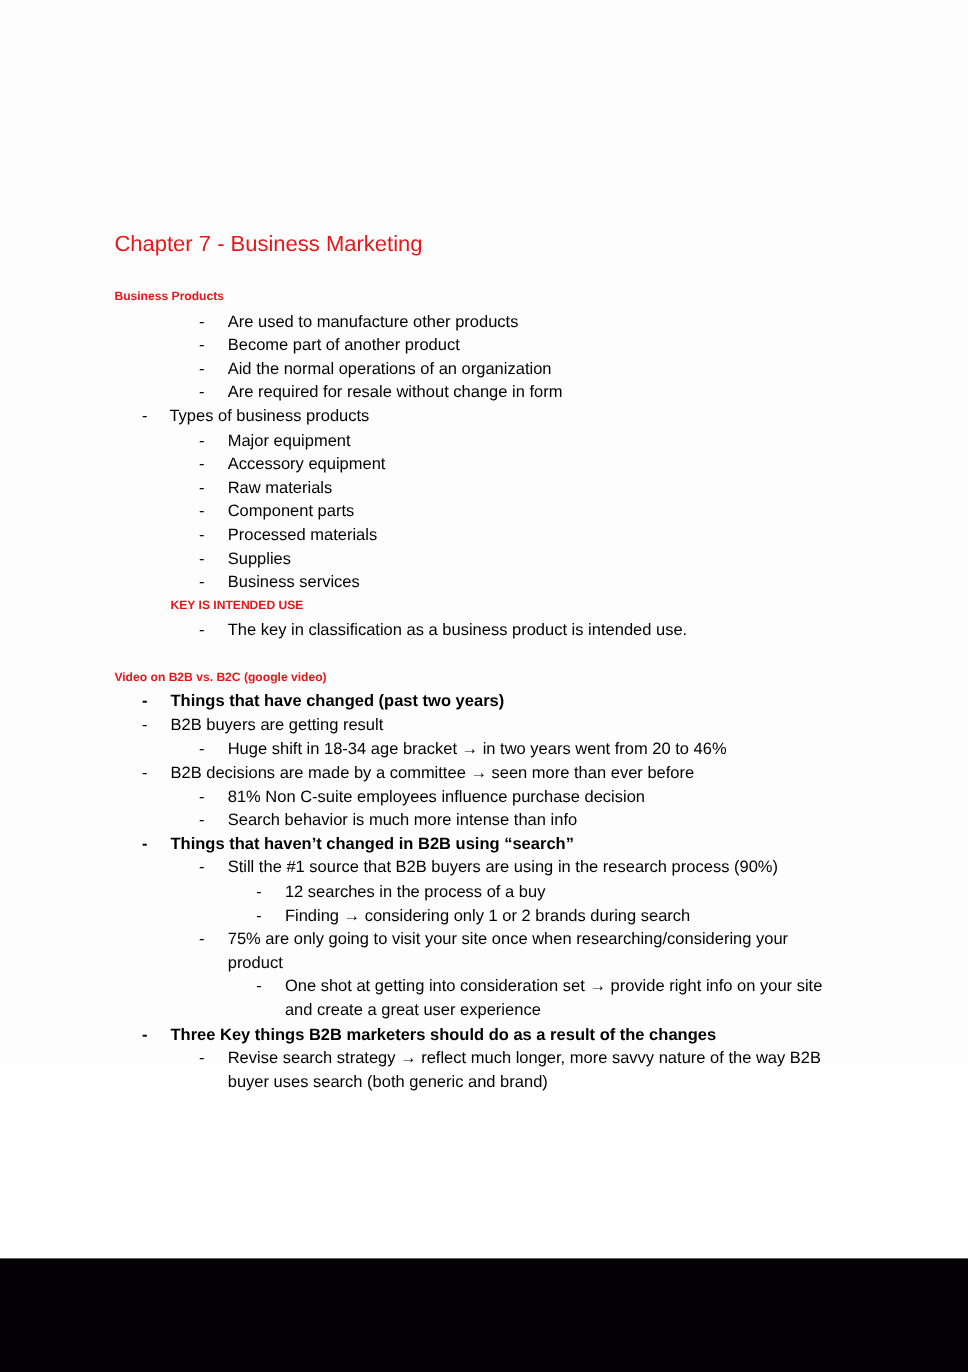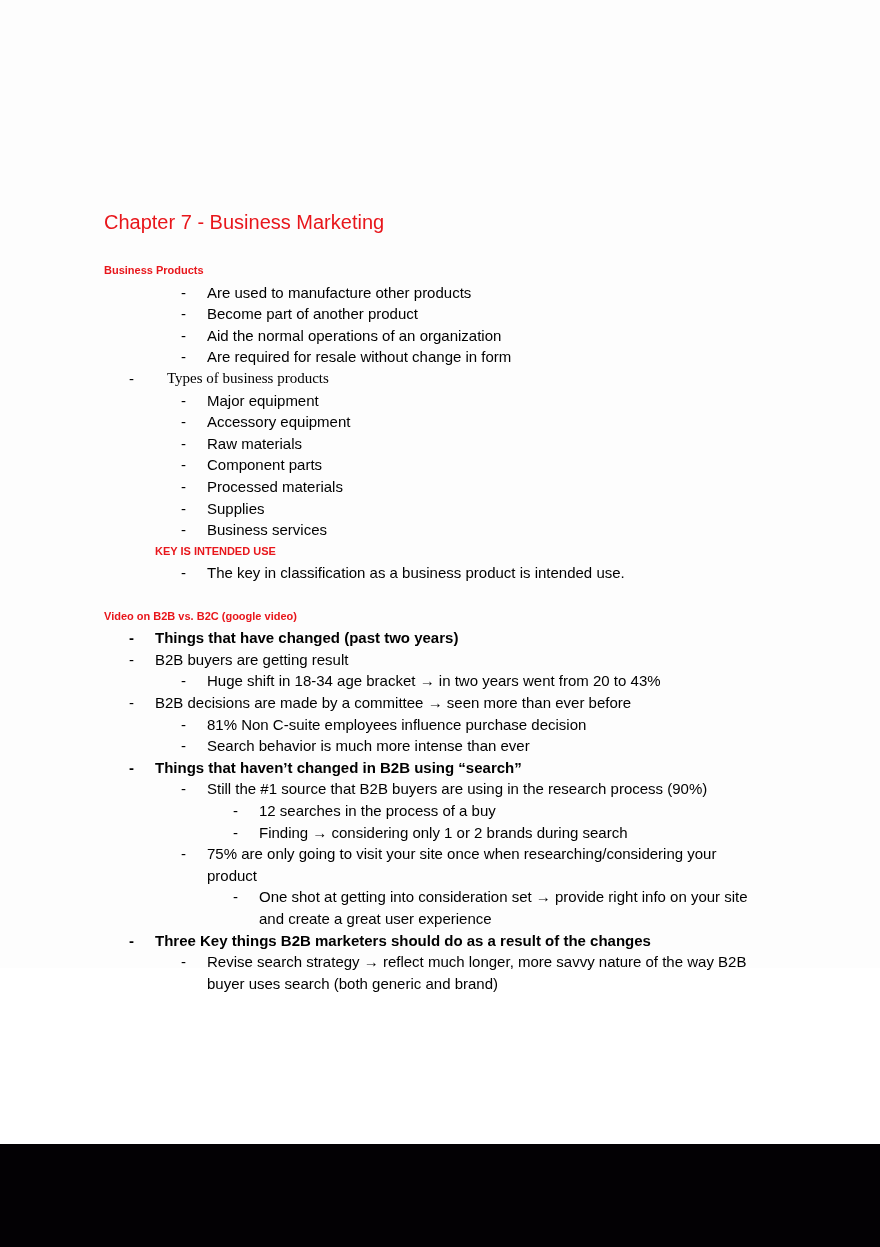--- a/index.html
+++ b/index.html
@@ -47,21 +47,21 @@
       <div class="line" style="top: 324.8px; left: 0px;">
         <span class="dash" style="left: 181px;">-</span>
         <span class="txt" style="left: 207px;">Aid the normal operations of an organization</span>
       </div>
       <div class="line" style="top: 346.4px; left: 0px;">
         <span class="dash" style="left: 181px;">-</span>
         <span class="txt" style="left: 207px;">Are required for resale without change in form</span>
       </div>
       <div class="line" style="top: 368px; left: 0px;">
         <span class="dash" style="left: 129px;">-</span>
-        <span class="txt" style="left: 167px; font-family: Liberation Serif, serif;">Types of business products</span>
+        <span class="txt" style="left: 154px;">Types of business products</span>
       </div>
       <div class="line" style="top: 389.6px; left: 0px;">
         <span class="dash" style="left: 181px;">-</span>
         <span class="txt" style="left: 207px;">Major equipment</span>
       </div>
       <div class="line" style="top: 411.2px; left: 0px;">
         <span class="dash" style="left: 181px;">-</span>
         <span class="txt" style="left: 207px; text-align: right;">Accessory equipment</span>
       </div>
       <div class="line" style="top: 432.8px; left: 0px;">
@@ -93,33 +93,33 @@
       <div class="line bold" style="top: 627.2px; left: 0px;">
         <span class="dash" style="left: 129px;">-</span>
         <span class="txt" style="left: 155px;">Things that have changed (past two years)</span>
       </div>
       <div class="line" style="top: 648.8px; left: 0px;">
         <span class="dash" style="left: 129px;">-</span>
         <span class="txt" style="left: 155px;">B2B buyers are getting result</span>
       </div>
       <div class="line" style="top: 670.4px; left: 0px;">
         <span class="dash" style="left: 181px;">-</span>
-        <span class="txt" style="left: 207px;">Huge shift in 18-34 age bracket → in two years went from 20 to 43%</span>
+        <span class="txt" style="left: 207px;">Huge shift in 18-34 age bracket → in two years went from 20 to 46%</span>
       </div>
       <div class="line" style="top: 692px; left: 0px;">
         <span class="dash" style="left: 129px;">-</span>
         <span class="txt" style="left: 155px;">B2B decisions are made by a committee → seen more than ever before</span>
       </div>
       <div class="line" style="top: 713.6px; left: 0px;">
         <span class="dash" style="left: 181px;">-</span>
         <span class="txt" style="left: 207px;">81% Non C-suite employees influence purchase decision</span>
       </div>
       <div class="line" style="top: 735.2px; left: 0px;">
         <span class="dash" style="left: 181px;">-</span>
-        <span class="txt" style="left: 207px;">Search behavior is much more intense than ever</span>
+        <span class="txt" style="left: 207px;">Search behavior is much more intense than info</span>
       </div>
       <div class="line bold" style="top: 756.8px; left: 0px;">
         <span class="dash" style="left: 129px;">-</span>
         <span class="txt" style="left: 155px;">Things that haven’t changed in B2B using “search”</span>
       </div>
       <div class="line" style="top: 778.4px; left: 0px;">
         <span class="dash" style="left: 181px;">-</span>
         <span class="txt" style="left: 207px;">Still the #1 source that B2B buyers are using in the research process (90%)</span>
       </div>
       <div class="line" style="top: 800px; left: 0px;">

